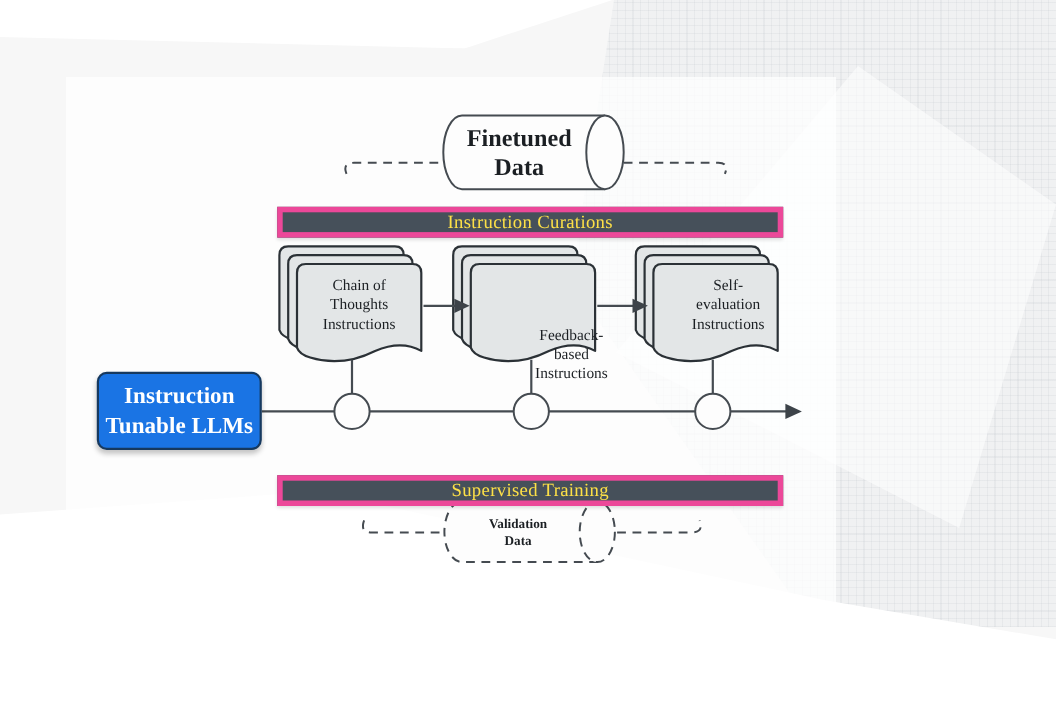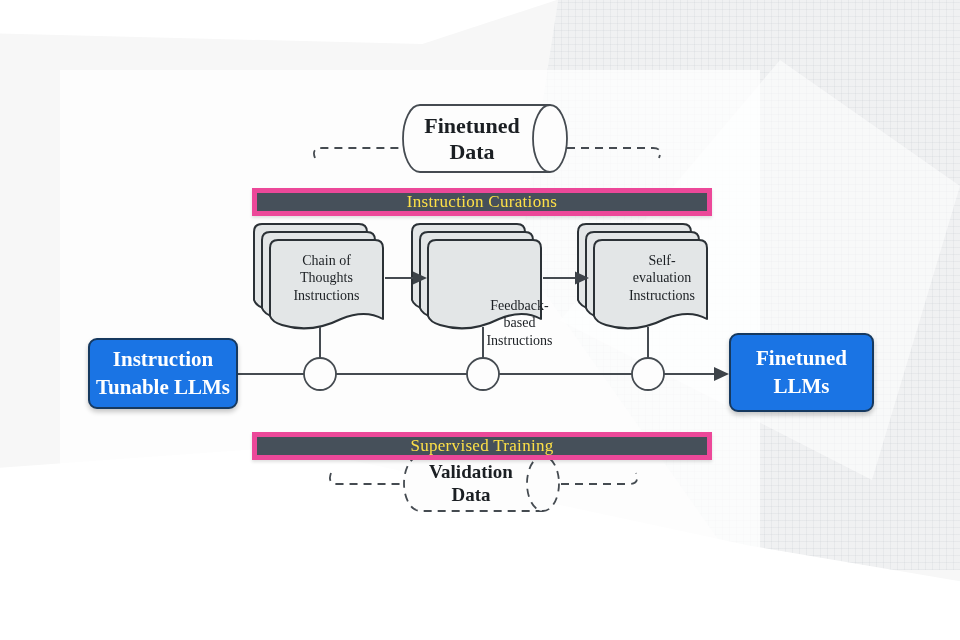--- a/index.html
+++ b/index.html
@@ -55,21 +55,21 @@
   }
   .bluebox{
     position:absolute;box-sizing:border-box;
     background:#1a74e4;border:2.5px solid #16395f;border-radius:9px;
     display:flex;align-items:center;justify-content:center;text-align:center;
     color:#ffffff;font-size:21px;font-weight:600;line-height:1.3;white-space:pre-line;
     box-shadow:0 3px 5px rgba(0,0,0,.22);
   }
   .stack-label{font-size:14px;line-height:1.26;}
   .cyl-label{font-size:22px;font-weight:600;}
-  .val-label{font-size:19px;font-weight:600;line-height:1.2;}
+  .val-label{font-size:12px;font-weight:600;line-height:1.2;}
 </style>
 </head>
 <body>
 
 <div id="stage">
 
   <div class="bg-grid"></div>
   <div class="bg-poly-1"></div>
   <div class="bg-poly-2"></div>
   <div class="bg-bottom"></div>
@@ -137,21 +137,19 @@
 Instructions</div>
   <div class="label stack-label" style="left:454px;top:246px;width:131px;height:64px;margin-top:45px;">Feedback-
 based
 Instructions</div>
   <div class="label stack-label" style="left:596px;top:246px;width:132px;height:64px;">Self-
 evaluation
 Instructions</div>
 
   <div class="bluebox" style="left:88px;top:338px;width:150px;height:71px;">Instruction
 Tunable LLMs</div>
-  <div class="bluebox" style="left:729px;top:333px;width:145px;height:79px;">Finetuned
-LLMs</div>
 
   <div class="bar" style="top:432px;">Supervised Training</div>
 
   <div class="label val-label" style="left:407px;top:456px;width:128px;height:55px;">Validation
 Data</div>
 
 </div>
 
 </body></html>

